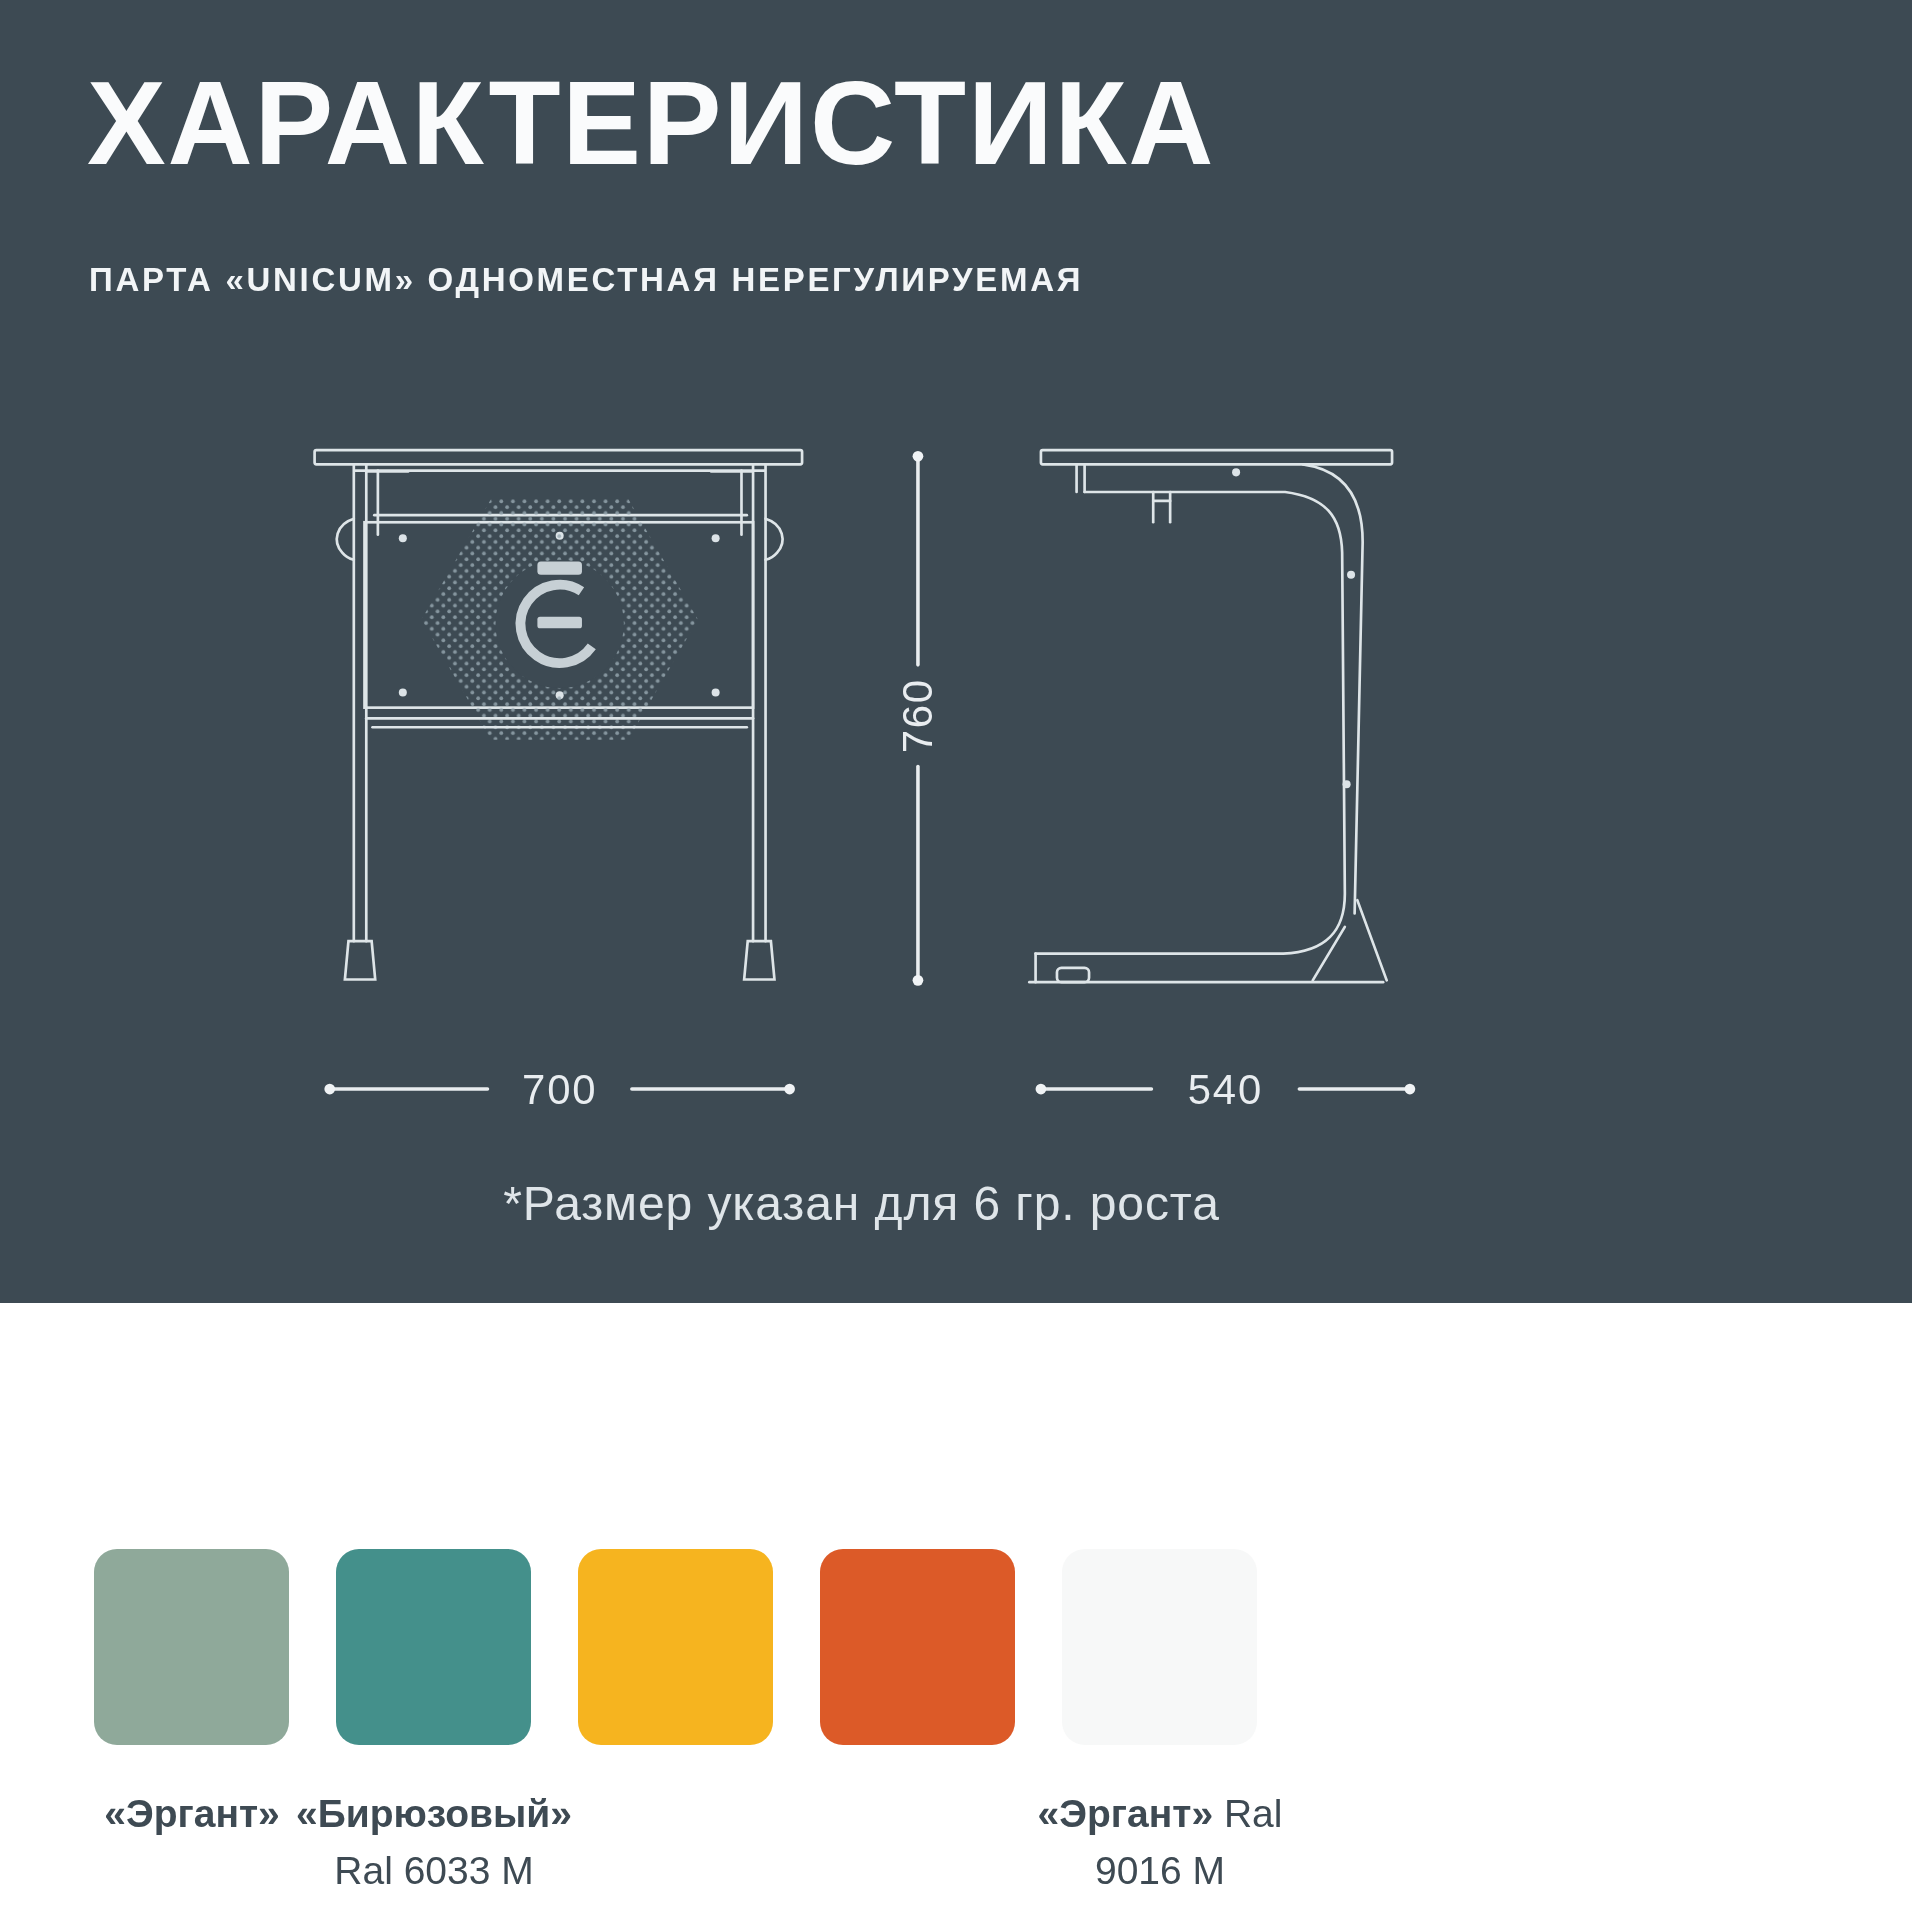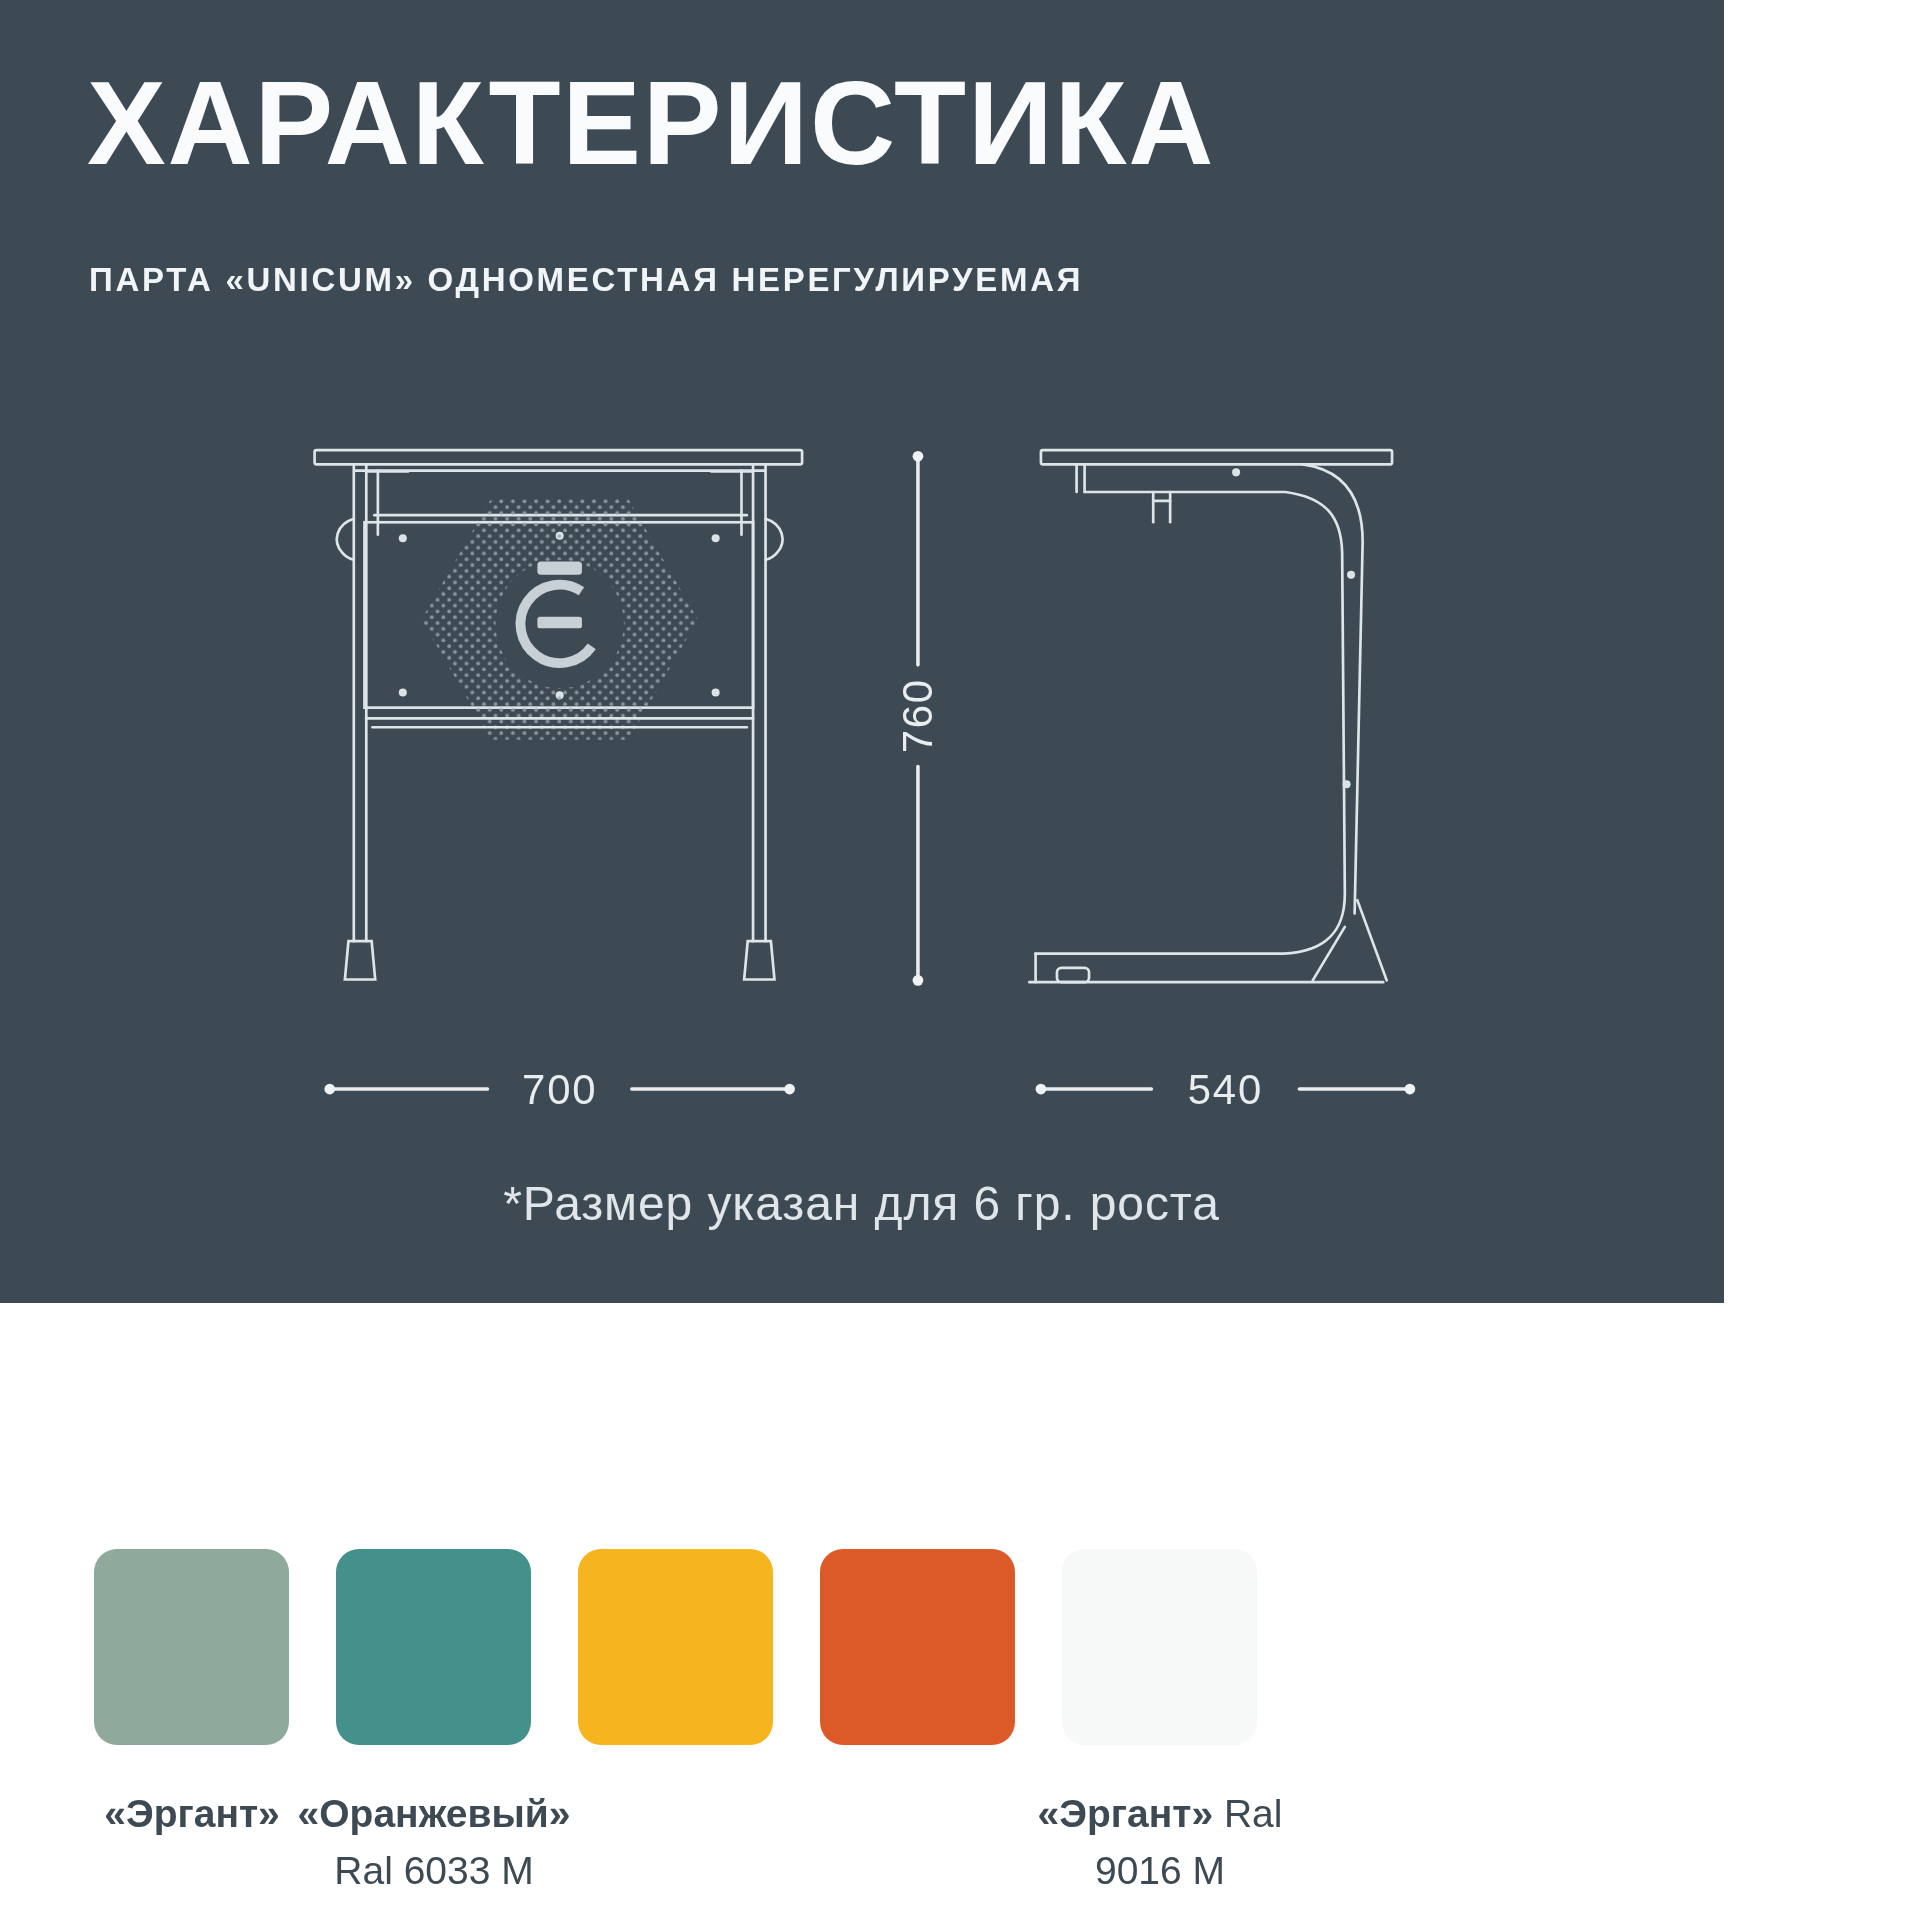--- a/index.html
+++ b/index.html
@@ -3,21 +3,21 @@
 <meta charset="utf-8">
 <style>
   html,body{margin:0;padding:0;background:#ffffff;}
   body{
     width:1925px;height:1925px;overflow:hidden;position:relative;
     font-family:"Liberation Sans", sans-serif;
     -webkit-font-smoothing:antialiased;
   }
   
   .dark-panel{
-    position:absolute;left:0;top:0;width:1724px;height:1303px;
+    position:absolute;left:0;top:0;width:1912px;height:1303px;
     background:#3D4A53;overflow:hidden;
   }
   .sec-title{
     position:absolute;left:87px;top:55px;margin:0;
     font-size:118px;font-weight:700;letter-spacing:1.8px;
     color:#FAFBFC;white-space:nowrap;
   }
   .sec-subtitle{
     position:absolute;left:89px;top:261px;
     font-size:33px;font-weight:700;letter-spacing:2.7px;
@@ -183,21 +183,21 @@
   <div class="swatch-row">
 
     <div class="swatch-card">
       <div class="swatch-tile" style="background: rgb(143, 169, 154);"></div>
       <div class="swatch-label"><span class="nm">«Эргант»</span> <span class="ral"></span></div>
     </div>
 
 
     <div class="swatch-card">
       <div class="swatch-tile" style="background: rgb(68, 144, 139);"></div>
-      <div class="swatch-label"><span class="nm">«Оранжевый»</span> <span class="ral">Ral 6033 M</span></div>
+      <div class="swatch-label"><span class="nm">«Бирюзовый»</span> <span class="ral">Ral 6033 M</span></div>
     </div>
 
     <div class="swatch-card">
       <div class="swatch-tile" style="background: rgb(246, 180, 31);"></div>
     </div>
 
     <div class="swatch-card">
       <div class="swatch-tile" style="background: rgb(220, 90, 40);"></div>
     </div>
 

